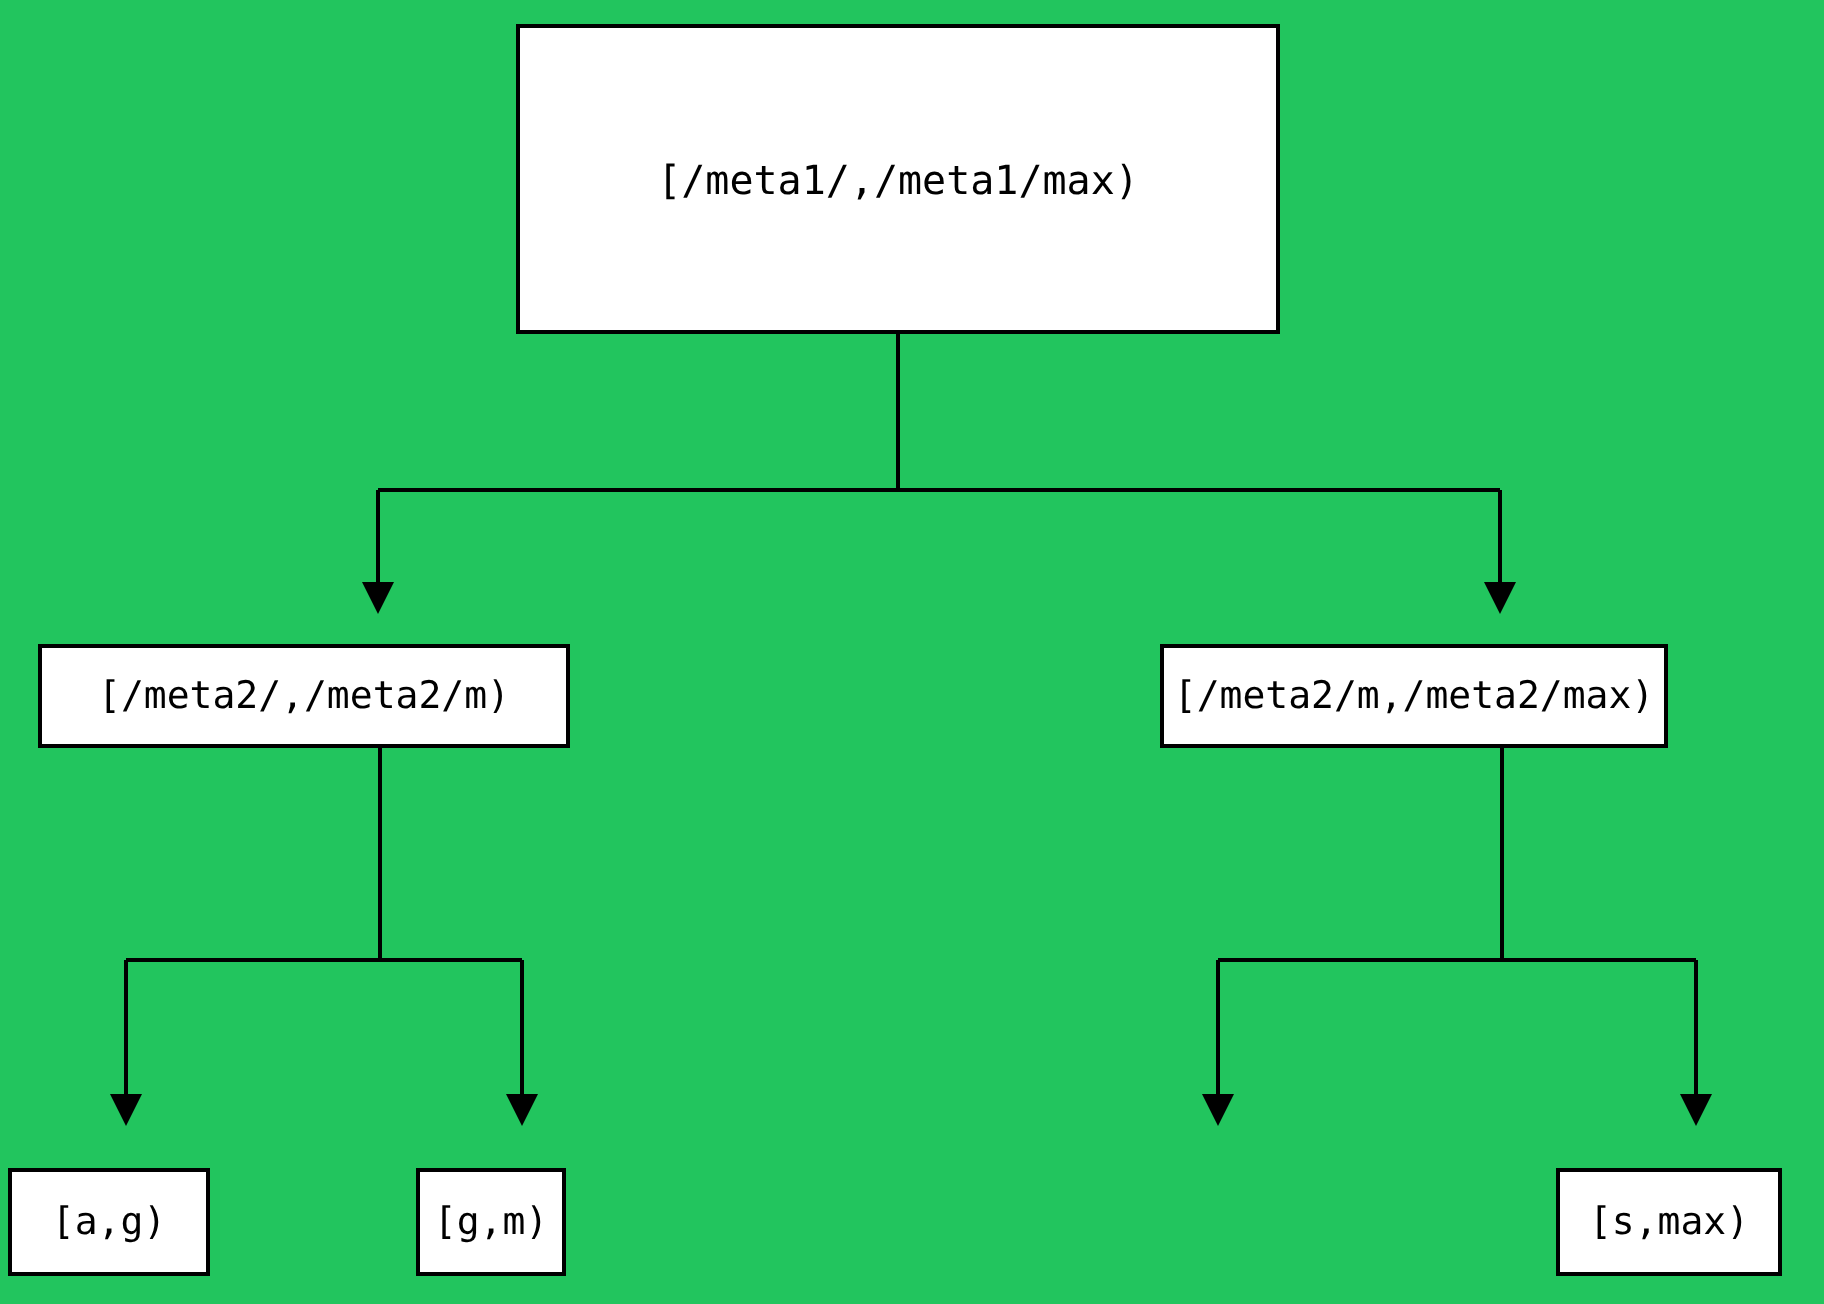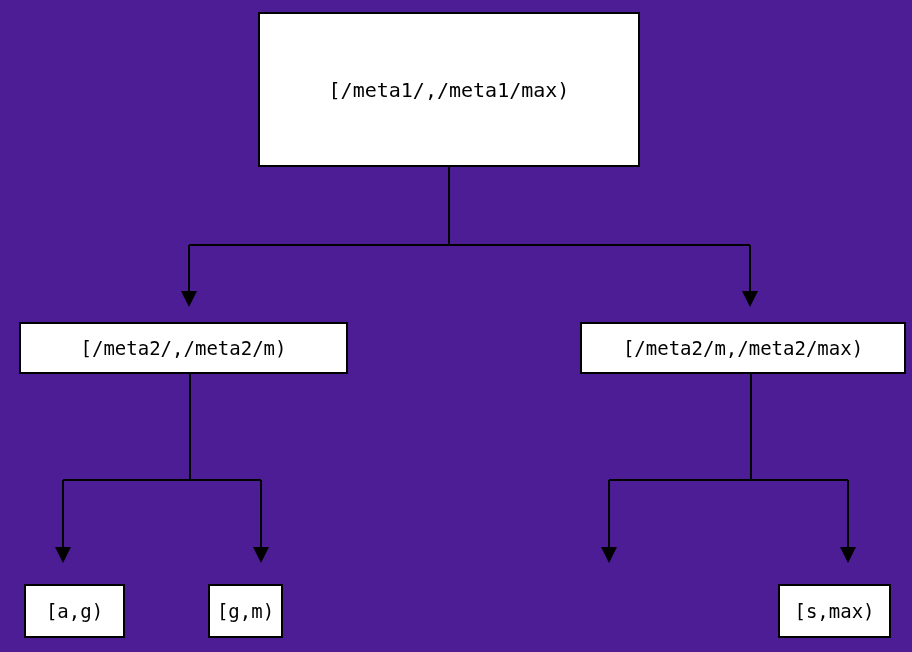--- a/index.html
+++ b/index.html
@@ -4,21 +4,21 @@
 <style>
   html, body {
     margin: 0;
     padding: 0;
     background: #ffffff;
   }
   #canvas {
     position: relative;
     width: 912px;
     height: 652px;
-    background: #4c1d95;
+    background: #22c55e;
     overflow: hidden;
     font-family: "DejaVu Sans Mono", "Liberation Mono", monospace;
   }
   .node {
     position: absolute;
     box-sizing: border-box;
     border: 2px solid #000000;
     background: #ffffff;
     color: #000000;
     display: flex;
@@ -31,37 +31,37 @@
   .node-root {
     left: 258px;
     top: 12px;
     width: 382px;
     height: 155px;
     font-size: 20px;
   }
   .node-mid-left {
     left: 19px;
     top: 322px;
-    width: 329px;
+    width: 266px;
     height: 52px;
     font-size: 19px;
   }
   .node-mid-right {
     left: 580px;
     top: 322px;
-    width: 326px;
+    width: 254px;
     height: 52px;
     font-size: 19px;
   }
   .node-leaf {
     top: 584px;
     height: 54px;
     font-size: 19px;
   }
-  .leaf-1 { left: 24px;   width: 101px; }
+  .leaf-1 { left: 4px;   width: 101px; }
   .leaf-2 { left: 208px; width: 75px;  }
   .leaf-3 { left: 553px; width: 101px; }
   .leaf-4 { left: 778px; width: 113px; text-align: right; }
 
   .edges {
     position: absolute;
     left: 0;
     top: 0;
     width: 912px;
     height: 652px;

